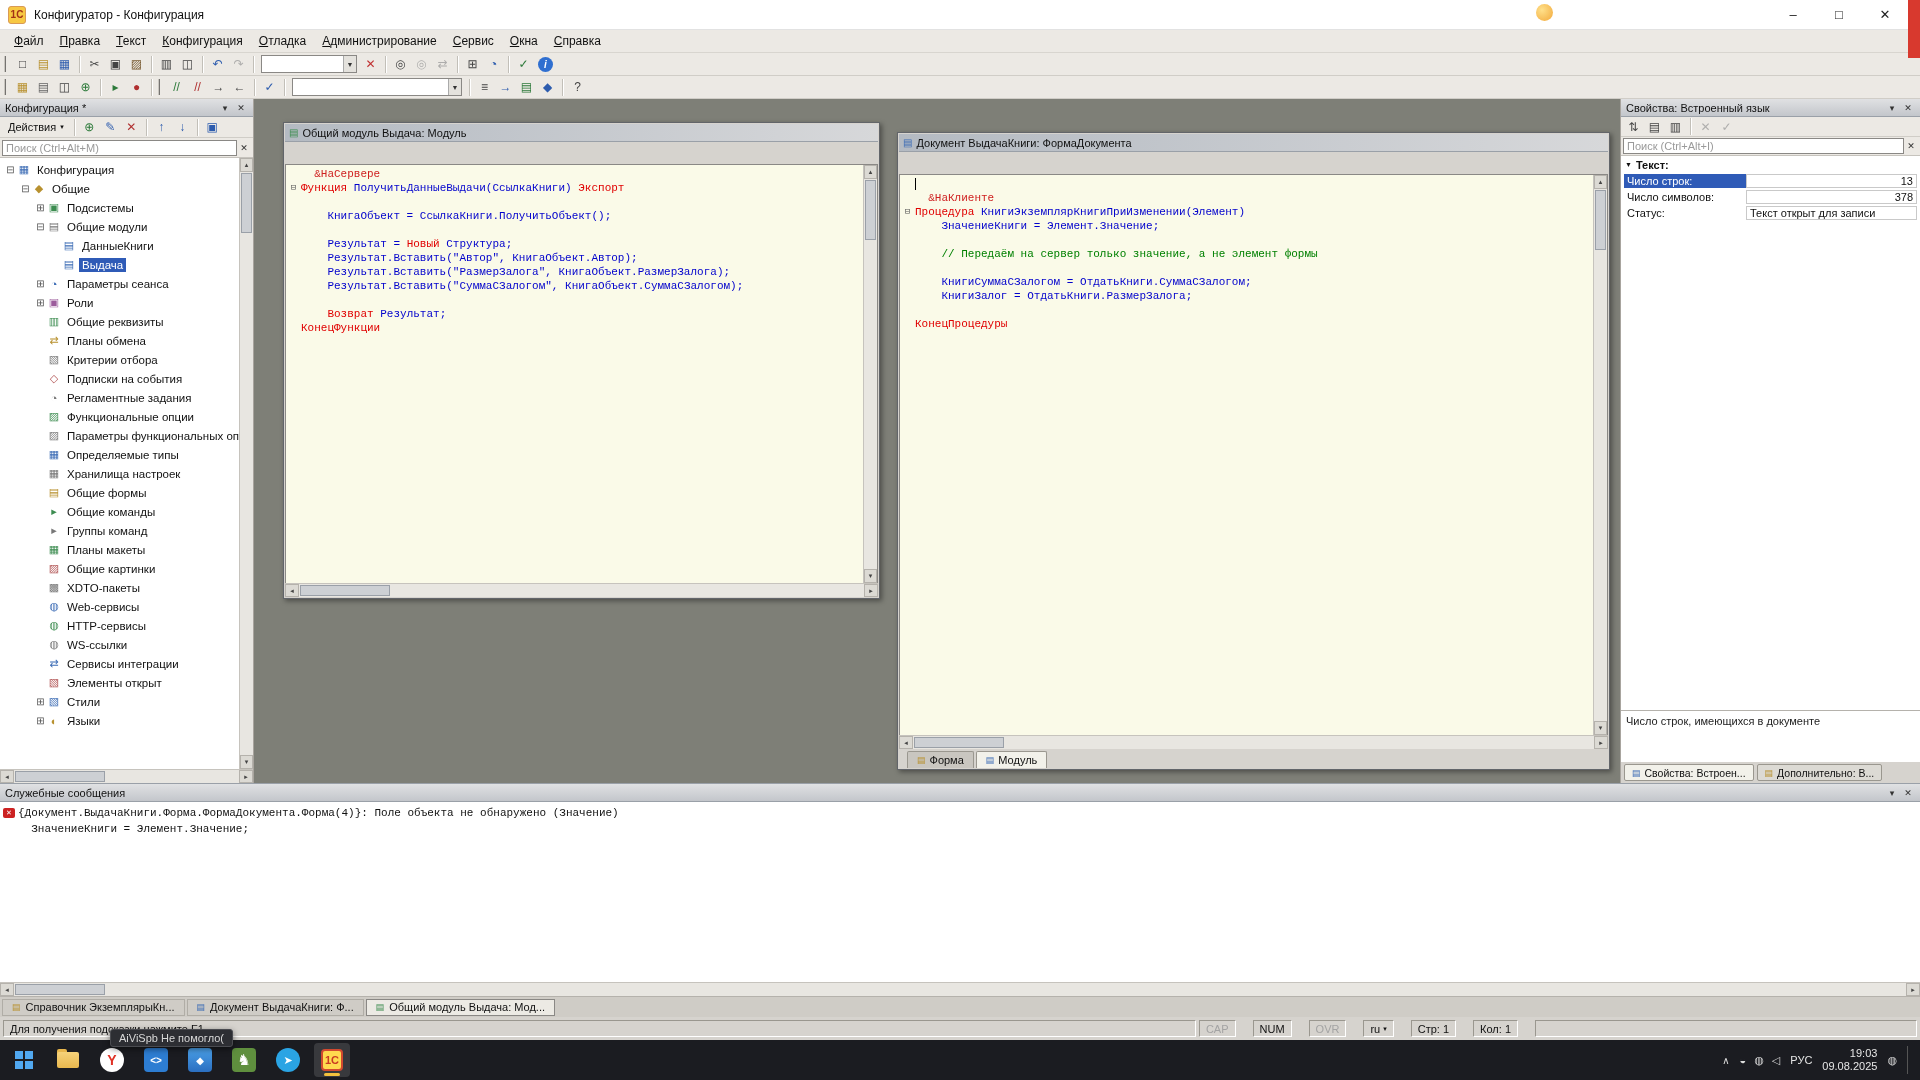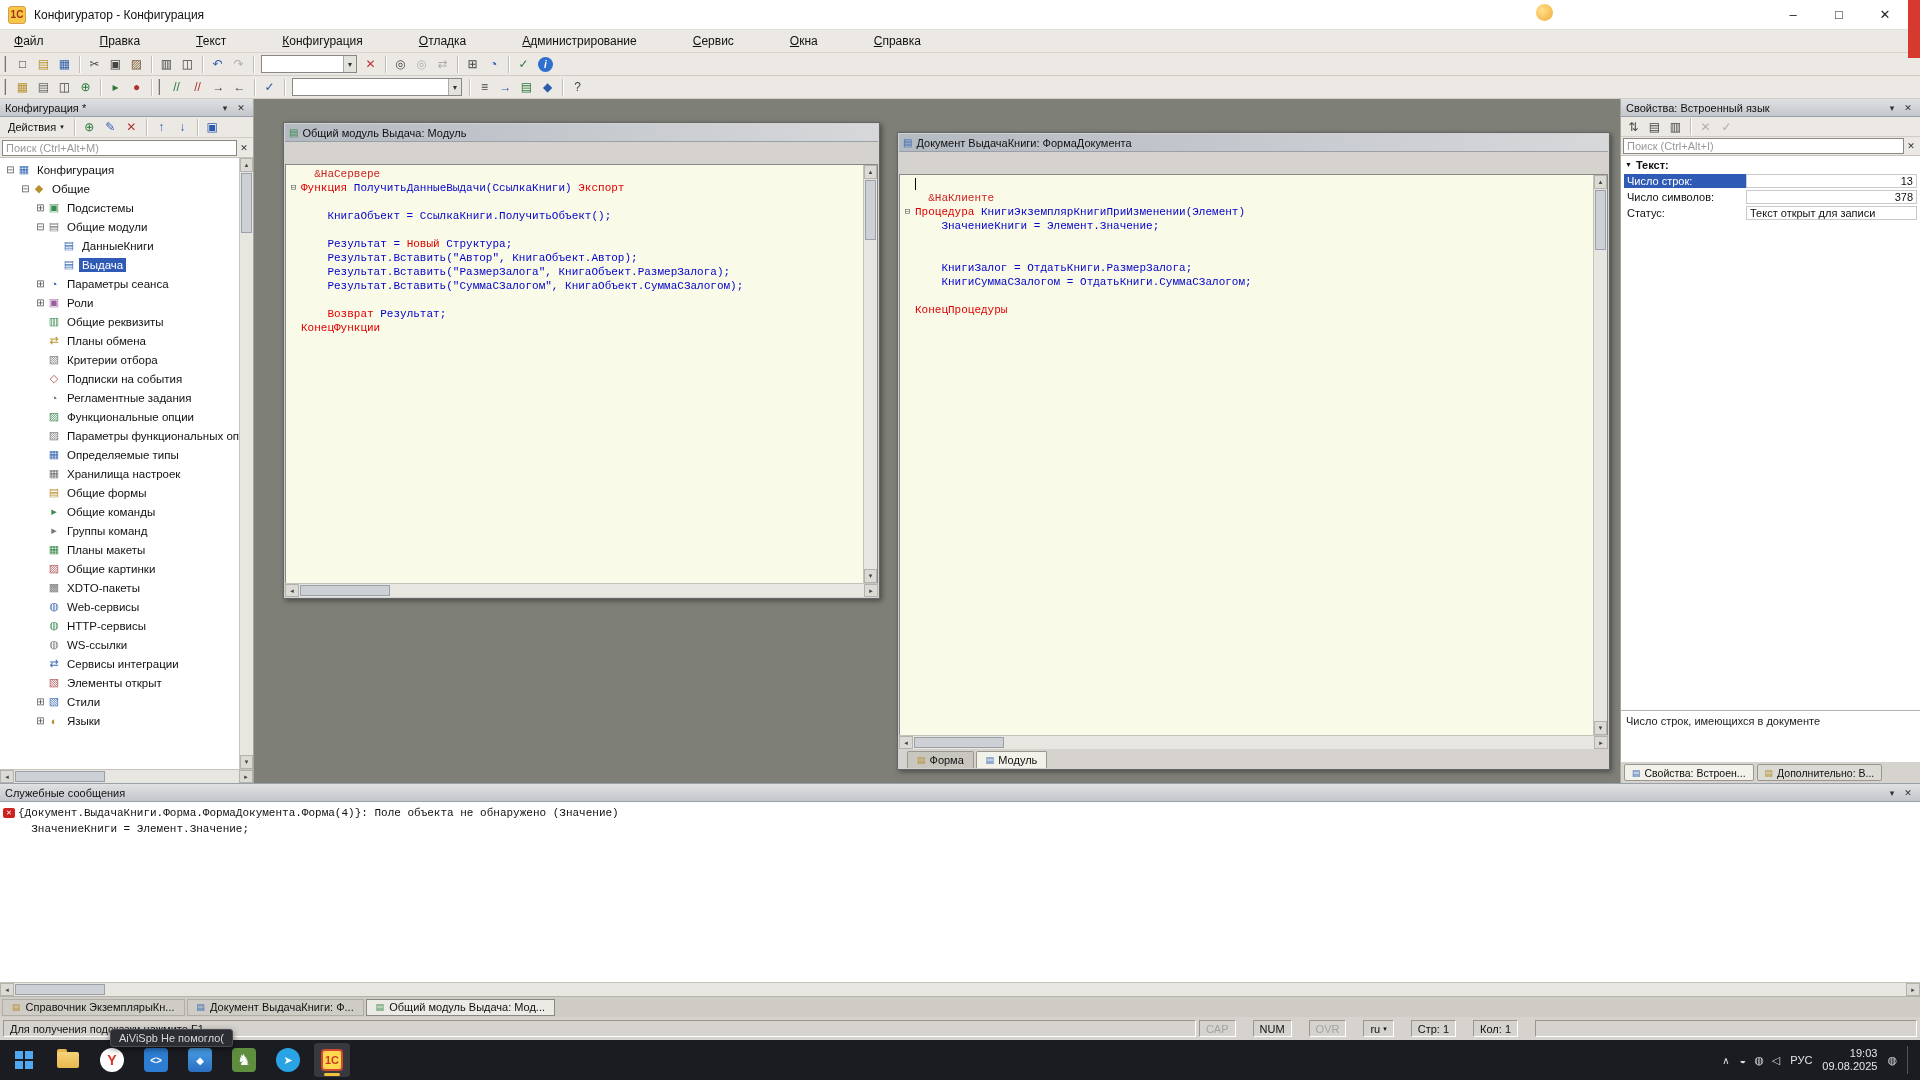--- a/index.html
+++ b/index.html
@@ -16,21 +16,21 @@
   .titlebar{position:absolute;top:0;left:0;right:0;height:30px;background:#fff;display:flex;align-items:center;
     padding-left:8px;border-bottom:1px solid #e2e2e2;}
   .app-ico{width:18px;height:18px;background:#f7c843;color:#a33016;font-weight:bold;font-size:10px;display:flex;
     align-items:center;justify-content:center;border-radius:3px;border:1px solid #d99a55;flex:0 0 18px;}
   .title-text{margin-left:8px;font-size:12px;white-space:nowrap;}
   .win-controls{margin-left:auto;display:flex;height:100%;margin-right:12px;}
   .wc{width:46px;display:flex;align-items:center;justify-content:center;font-size:13px;color:#222;}
 
   
   .menubar{position:absolute;top:30px;left:0;right:0;height:23px;background:#ece9e4;display:flex;align-items:center;
-    padding-left:6px;border-bottom:1px solid #d8d5cf;gap:40px;}
+    padding-left:6px;border-bottom:1px solid #d8d5cf;}
   .menu-item{display:inline-block;padding:2px 8px;font-size:12px;white-space:nowrap;}
   .menu-item::first-letter{text-decoration:underline;}
 
   
   .toolbar{position:absolute;left:0;right:0;height:23px;background:#ece9e4;display:flex;align-items:center;
     padding:0 2px;border-bottom:1px solid #d0cdc7;}
   #tb1{top:53px;} #tb2{top:76px;}
   .tb-grip{width:4px;height:16px;border-left:2px ridge #c9c6c0;margin:0 4px 0 2px;}
   .tb-ico{width:19px;height:19px;display:inline-flex;align-items:center;justify-content:center;font-size:12px;
     margin:0 1px;border:1px solid transparent;white-space:nowrap;}
@@ -520,23 +520,24 @@
         <span class="cap-text">Документ ВыдачаКниги: ФормаДокумента</span>
       </div>
       <div class="win-body">
         <div class="ed-wrap">
           <div class="ed">
               <div class="cl"><span class="gut"></span><span class="ct"><span class="caret"></span></span></div>
               <div class="cl"><span class="gut"></span><span class="ct"><span class="c-id">  </span><span class="c-dir">&amp;НаКлиенте</span></span></div>
               <div class="cl"><span class="gut">⊟</span><span class="ct"><span class="c-kw">Процедура</span><span class="c-id"> КнигиЭкземплярКнигиПриИзменении(Элемент)</span></span></div>
               <div class="cl"><span class="gut"></span><span class="ct"><span class="c-id">    ЗначениеКниги = Элемент.Значение;</span></span></div>
               <div class="cl"><span class="gut"></span><span class="ct"></span></div>
+              <div class="cl"><span class="gut"></span><span class="ct"><span class="c-id">    </span><span class="c-com">// Передаём на сервер только значение, а не элемент формы</span></span></div>
               <div class="cl"><span class="gut"></span><span class="ct"></span></div>
+              <div class="cl"><span class="gut"></span><span class="ct"><span class="c-id">    КнигиСуммаСЗалогом = ОтдатьКниги.СуммаСЗалогом;</span></span></div>
               <div class="cl"><span class="gut"></span><span class="ct"><span class="c-id">    КнигиЗалог = ОтдатьКниги.РазмерЗалога;</span></span></div>
-              <div class="cl"><span class="gut"></span><span class="ct"><span class="c-id">    КнигиСуммаСЗалогом = ОтдатьКниги.СуммаСЗалогом;</span></span></div>
               <div class="cl"><span class="gut"></span><span class="ct"></span></div>
               <div class="cl"><span class="gut"></span><span class="ct"><span class="c-kw">КонецПроцедуры</span></span></div>
             </div>
           <div class="vscroll">
               <span class="sb">▴</span>
               <span class="thumb"></span>
               <span class="fill"></span>
               <span class="sb">▾</span>
             </div>
         </div>

